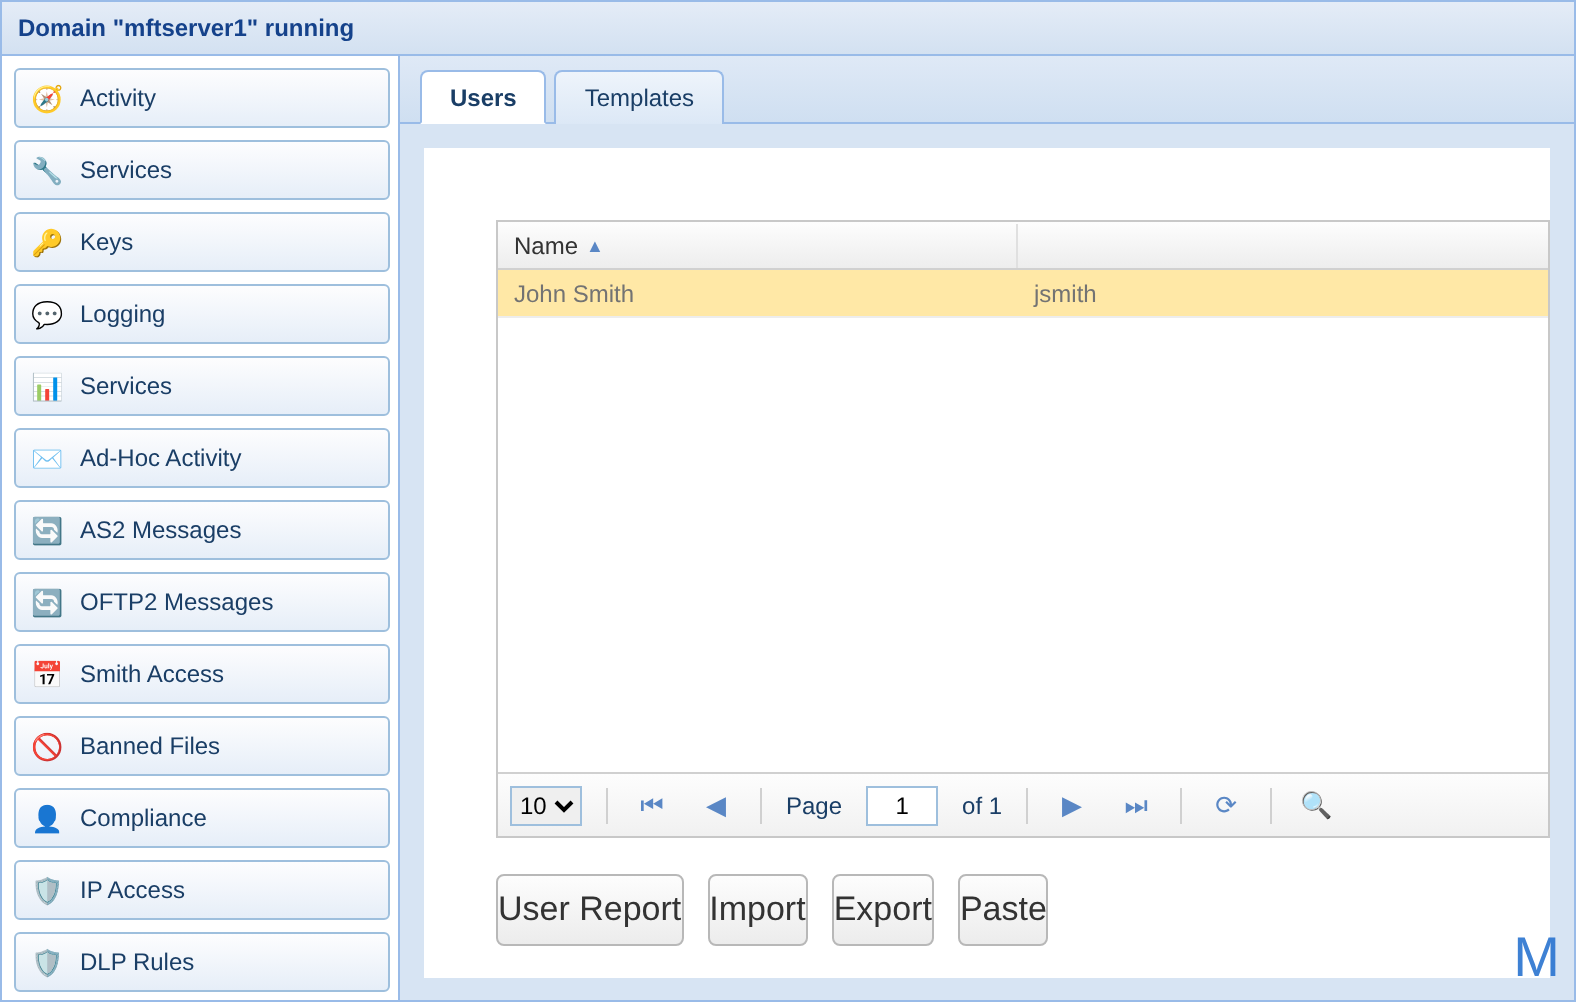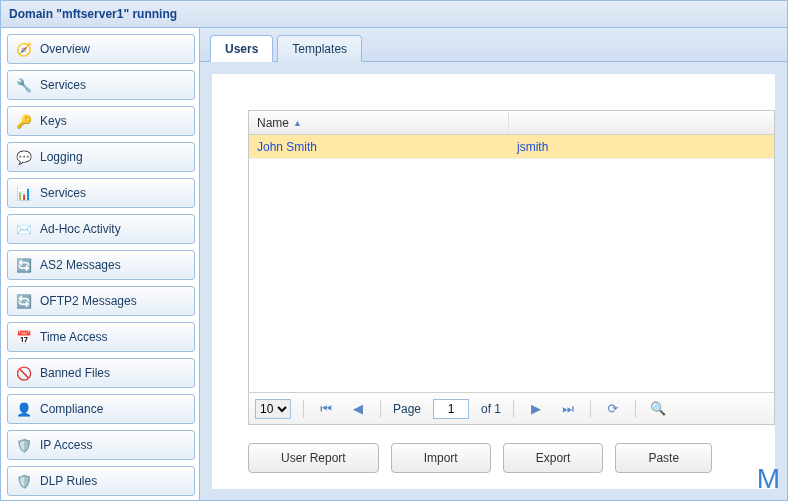--- a/index.html
+++ b/index.html
@@ -127,21 +127,21 @@
   .trow {
     display: flex;
     height: 24px;
     align-items: center;
     border-bottom: 1px solid #ededed;
   }
   .trow.selected { background: #ffe8a6; }
   .td {
     padding: 4px 8px;
     font-size: 12px;
-    color: #1d4ed8;
+    color: #737373;
   }
   .pager {
     display: flex;
     align-items: center;
     gap: 12px;
     border-top: 1px solid #d0d0d0;
     background: linear-gradient(#fdfdfd,#f1f1f1);
     padding: 4px 6px;
     height: 32px;
   }
@@ -168,22 +168,22 @@
   }
   .btnbar {
     display: flex;
     gap: 12px;
     padding: 18px 0 0 0;
   }
   .btn {
     border: 1px solid #b8b8b8;
     border-radius: 4px;
     background: linear-gradient(#fdfdfd,#ececec);
-    padding: 7px 32px;
-    font-size: 12px;
+    padding: 7px 0;
+    font-size: 17px;
     color: #333;
     cursor: pointer;
   }
   .watermark {
     position: absolute;
     right: 10px;
     bottom: 6px;
     display: flex;
     align-items: center;
     gap: 6px;
@@ -202,21 +202,21 @@
 </style>
 </head>
 <body>
 
 <div class="header">Domain "mftserver1" running</div>
 
 <div class="layout">
   <div class="sidebar">
     <div class="side-item">
       <span class="icon">🧭</span>
-      <span>Overview</span>
+      <span>Activity</span>
     </div>
     <div class="side-item">
       <span class="icon">🔧</span>
       <span>Services</span>
     </div>
     <div class="side-item">
       <span class="icon">🔑</span>
       <span>Keys</span>
     </div>
     <div class="side-item">
@@ -234,21 +234,21 @@
     <div class="side-item">
       <span class="icon">🔄</span>
       <span>AS2 Messages</span>
     </div>
     <div class="side-item">
       <span class="icon">🔄</span>
       <span>OFTP2 Messages</span>
     </div>
     <div class="side-item">
       <span class="icon">📅</span>
-      <span>Time Access</span>
+      <span>Smith Access</span>
     </div>
     <div class="side-item">
       <span class="icon">🚫</span>
       <span>Banned Files</span>
     </div>
     <div class="side-item">
       <span class="icon">👤</span>
       <span>Compliance</span>
     </div>
     <div class="side-item">

